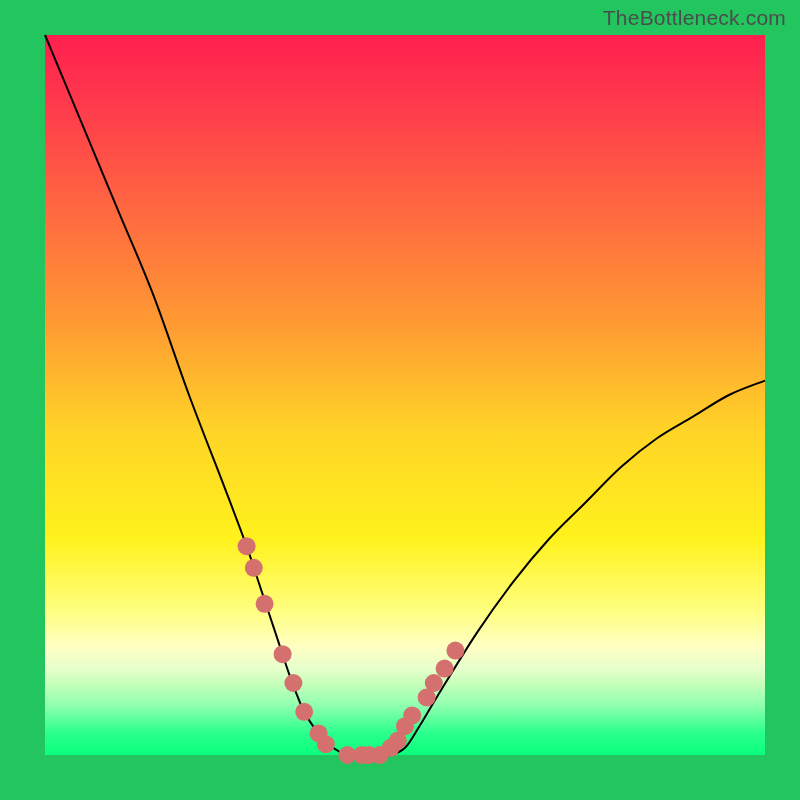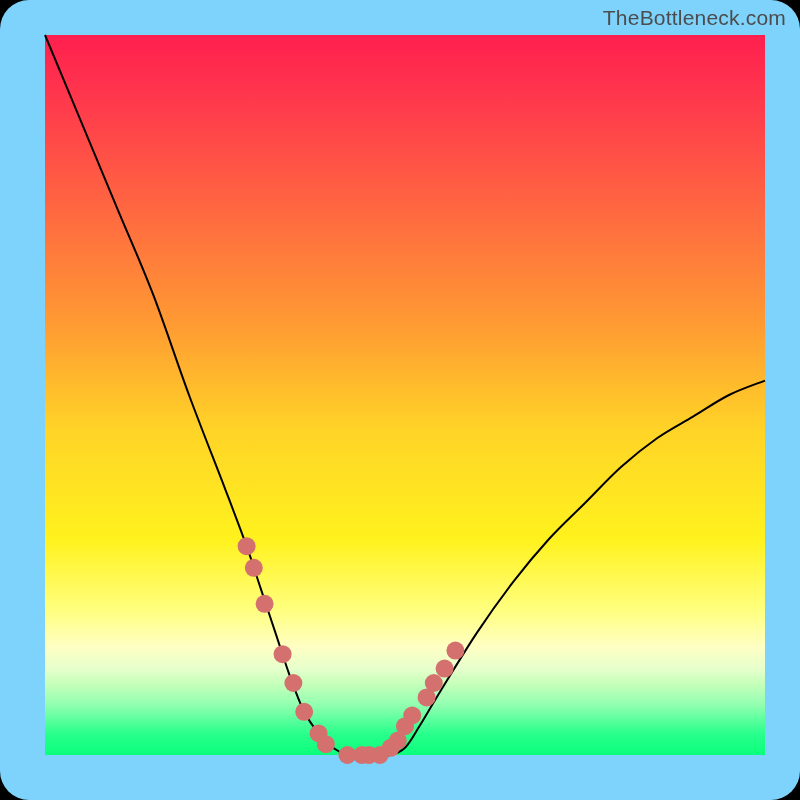--- a/index.html
+++ b/index.html
@@ -6,23 +6,22 @@
     margin: 0;
     padding: 0;
     width: 800px;
     height: 800px;
     background: #000;
     overflow: hidden;
   }
   .outer {
     width: 800px;
     height: 800px;
-    background: #7dd3fc;
+    background: #22c55e;
     position: relative;
-    border-radius: 29px;
   }
   .plot-area {
     position: absolute;
     left: 45px;
     top: 35px;
     width: 720px;
     height: 720px;
     background: linear-gradient(to bottom,
       #ff1f4f 0%,
       #ff3b4c 10%,

